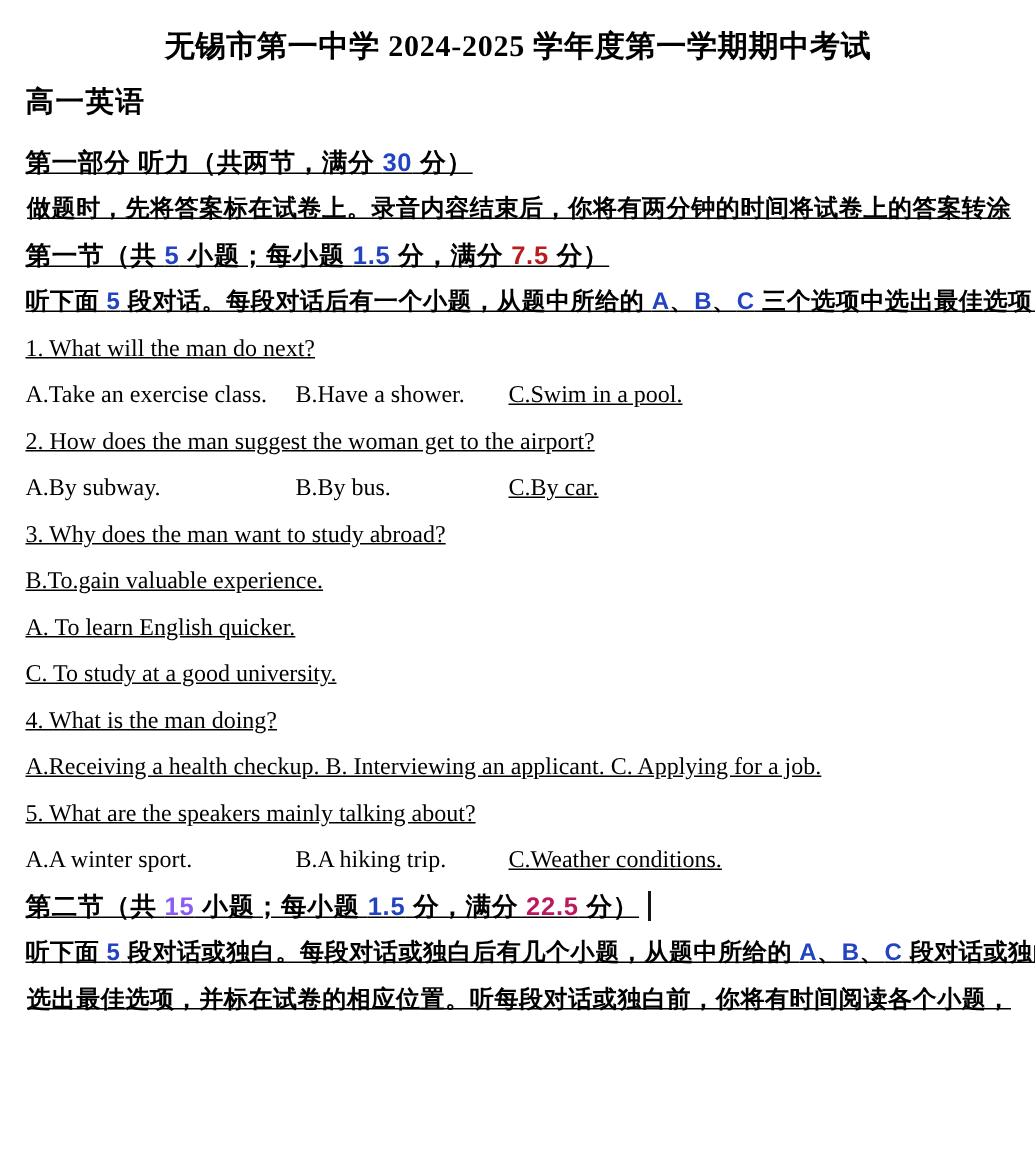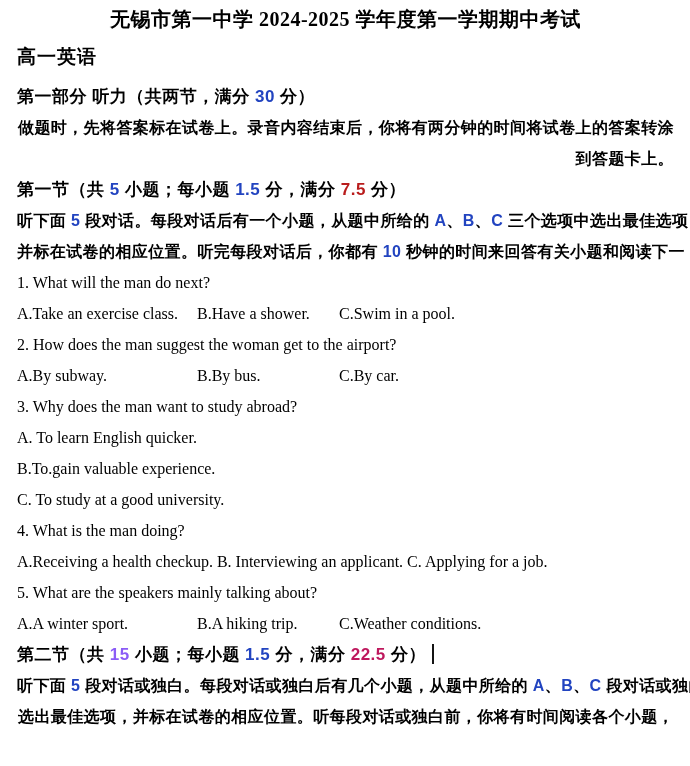--- a/index.html
+++ b/index.html
@@ -11,21 +11,21 @@
     width: 690px;
     height: 766px;
     overflow: hidden;
     color: #000000;
     font-family: "Liberation Serif", serif;
   }
   .page {
     box-sizing: border-box;
     width: 690px;
     height: 732px;
-    padding: 6px 16px 0 17px;
+    padding: 18px 16px 0 17px;
   }
   .title {
     text-align: center;
     font-family: "Liberation Serif", "DejaVu Serif", serif;
     font-weight: bold;
     font-size: 20px;
     line-height: 26px;
     letter-spacing: 0.5px;
     white-space: nowrap;
   }
@@ -37,20 +37,21 @@
     margin-top: 12px;
     letter-spacing: 1px;
   }
   #content {
     margin-top: 11px;
   }
   .line {
     height: 31px;
     line-height: 31px;
     white-space: nowrap;
+    text-decoration: underline;
   }
   .line.h {
     font-family: "Liberation Sans", "DejaVu Sans", sans-serif;
     font-weight: bold;
     font-size: 17px;
     letter-spacing: 0.5px;
   }
   .line.cn {
     font-family: "Liberation Sans", "DejaVu Sans", sans-serif;
     font-weight: bold;
@@ -77,31 +78,29 @@
 </style>
 </head>
 <body>
 
 <div class="page">
   <div class="title">无锡市第一中学 2024-2025 学年度第一学期期中考试</div>
   <div class="subtitle">高一英语</div>
   <div id="content">
       <div class="line h"><span>第一部分 听力（共两节，满分 </span><span class="num-blue" style="color: rgb(34, 68, 192);">30</span><span> 分）</span></div>
       <div class="line cn"><span>做题时，先将答案标在试卷上。录音内容结束后，你将有两分钟的时间将试卷上的答案转涂</span></div>
-      <div class="line cn"><span>到答题卡上。</span></div>
       <div class="line h"><span>第一节（共 </span><span class="num-blue" style="color: rgb(34, 68, 192);">5</span><span> 小题；每小题 </span><span class="num-blue" style="color: rgb(34, 68, 192);">1.5</span><span> 分，满分 </span><span class="num-blue" style="color: #b91c1c;">7.5</span><span> 分）</span></div>
       <div class="line cn"><span>听下面 </span><span class="num-blue" style="color: rgb(34, 68, 192);">5</span><span> 段对话。每段对话后有一个小题，从题中所给的 </span><span class="num-blue" style="color: rgb(34, 68, 192);">A</span><span>、</span><span class="num-blue" style="color: rgb(34, 68, 192);">B</span><span>、</span><span class="num-blue" style="color: rgb(34, 68, 192);">C</span><span> 三个选项中选出最佳选项，</span></div>
-      <div class="line cn"><span>并标在试卷的相应位置。听完每段对话后，你都有 </span><span class="num-blue" style="color: rgb(34, 68, 192);">10</span><span> 秒钟的时间来回答有关小题和阅读下一</span></div>
       <div class="line en"><span>1. What will the man do next?</span></div>
       <div class="line opts"><span class="opt-col-a">A.Take an exercise class.</span><span class="opt-col-b">B.Have a shower.</span><span class="opt-col-c">C.Swim in a pool.</span></div>
       <div class="line en"><span>2. How does the man suggest the woman get to the airport?</span></div>
       <div class="line opts"><span class="opt-col-a">A.By subway.</span><span class="opt-col-b">B.By bus.</span><span class="opt-col-c">C.By car.</span></div>
       <div class="line en"><span>3. Why does the man want to study abroad?</span></div>
+      <div class="line en"><span>B.To.gain valuable experience.</span></div>
       <div class="line en"><span>A. To learn English quicker.</span></div>
-      <div class="line en"><span>B.To.gain valuable experience.</span></div>
       <div class="line en"><span>C. To study at a good university.</span></div>
       <div class="line en"><span>4. What is the man doing?</span></div>
       <div class="line en"><span>A.Receiving a health checkup. B. Interviewing an applicant. C. Applying for a job.</span></div>
       <div class="line en"><span>5. What are the speakers mainly talking about?</span></div>
       <div class="line opts"><span class="opt-col-a">A.A winter sport.</span><span class="opt-col-b">B.A hiking trip.</span><span class="opt-col-c">C.Weather conditions.</span></div>
       <div class="line h"><span>第二节（共 </span><span class="num-blue" style="color: #8b5cf6;">15</span><span> 小题；每小题 </span><span class="num-blue" style="color: rgb(34, 68, 192);">1.5</span><span> 分，满分 </span><span class="num-blue" style="color: #be185d;">22.5</span><span> 分）</span><span class="caret"></span></div>
       <div class="line cn"><span>听下面 </span><span class="num-blue" style="color: rgb(34, 68, 192);">5</span><span> 段对话或独白。每段对话或独白后有几个小题，从题中所给的 </span><span class="num-blue" style="color: rgb(34, 68, 192);">A</span><span>、</span><span class="num-blue" style="color: rgb(34, 68, 192);">B</span><span>、</span><span class="num-blue" style="color: rgb(34, 68, 192);">C</span><span> 段对话或独白</span></div>
       <div class="line cn"><span>选出最佳选项，并标在试卷的相应位置。听每段对话或独白前，你将有时间阅读各个小题，</span></div>
     </div>
 </div>

